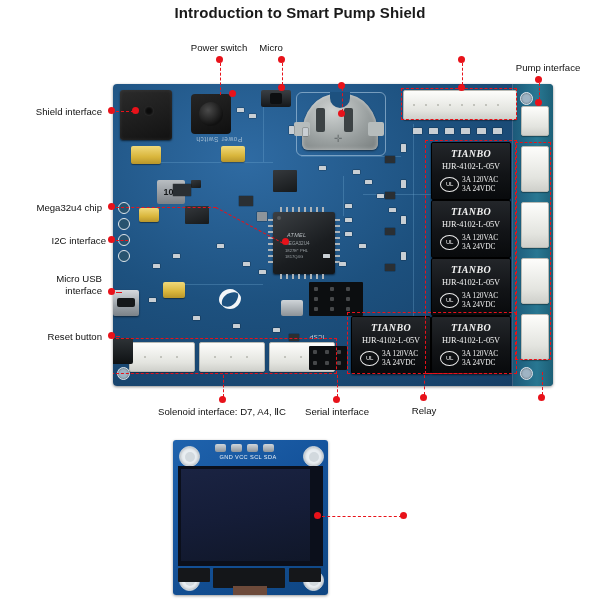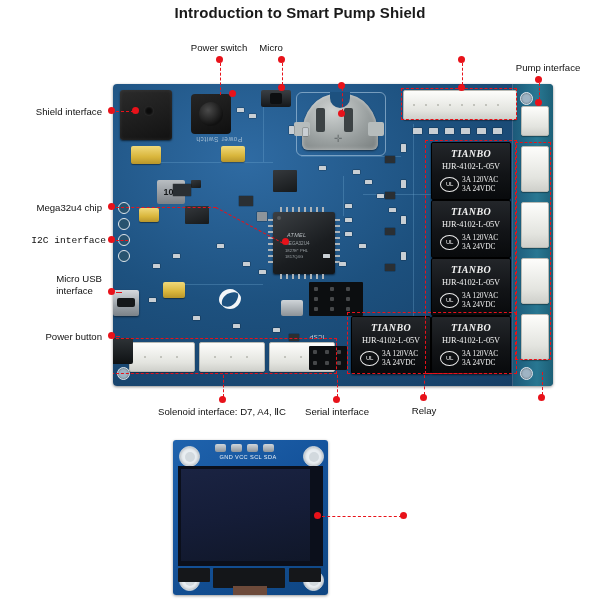--- a/index.html
+++ b/index.html
@@ -587,30 +587,30 @@
   <div class="dot" style="left:108px;top:107px;"></div>
   <div class="ldash-h" style="left:116px;top:110.5px;width:18px;"></div>
   <div class="dot" style="left:132px;top:107px;"></div>
 
   <div class="lbl r" style="left:2px;top:202px;width:100px;">Mega32u4 chip</div>
   <div class="dot" style="left:108px;top:203px;"></div>
   <div class="ldash-h" style="left:116px;top:206.5px;width:100px;"></div>
   <div class="ldash-d" style="left:216px;top:206.5px;width:76px;transform:rotate(28deg);"></div>
   <div class="dot" style="left:282px;top:238px;"></div>
 
-  <div class="lbl r" style="left:14px;top:235px;width:92px;font-family:Liberation Mono, monospace;">I2C interface</div>
+  <div class="lbl r" style="left:14px;top:235px;width:92px;">I2C interface</div>
   <div class="dot" style="left:108px;top:236px;"></div>
   <div class="ldash-h" style="left:116px;top:239.5px;width:12px;"></div>
 
-  <div class="lbl r" style="left:18px;top:273px;width:84px;"><span style="white-space:pre-line;display:inline-block;text-align:left;">Micro USB
+  <div class="lbl r" style="left:18px;top:273px;width:84px;"><span style="white-space:pre-line;display:inline-block;text-align:right;">Micro USB
 interface</span></div>
   <div class="dot" style="left:108px;top:288px;"></div>
   <div class="ldash-h" style="left:116px;top:291.5px;width:6px;"></div>
 
-  <div class="lbl r" style="left:8px;top:331px;width:94px;">Power button</div>
+  <div class="lbl r" style="left:8px;top:331px;width:94px;">Reset button</div>
   <div class="dot" style="left:108px;top:332px;"></div>
   <div class="ldash-h" style="left:116px;top:335.5px;width:4px;"></div>
 
   <div class="dot" style="left:219px;top:396px;"></div>
   <div class="ldash-v" style="left:222.5px;top:375px;height:22px;"></div>
   <div class="lbl c" style="left:136px;top:406px;width:172px;">Solenoid interface: D7, A4, ⅡC</div>
 
   <div class="dot" style="left:333px;top:396px;"></div>
   <div class="ldash-v" style="left:336.5px;top:375px;height:22px;"></div>
   <div class="lbl c" style="left:292px;top:406px;width:90px;">Serial interface</div>

